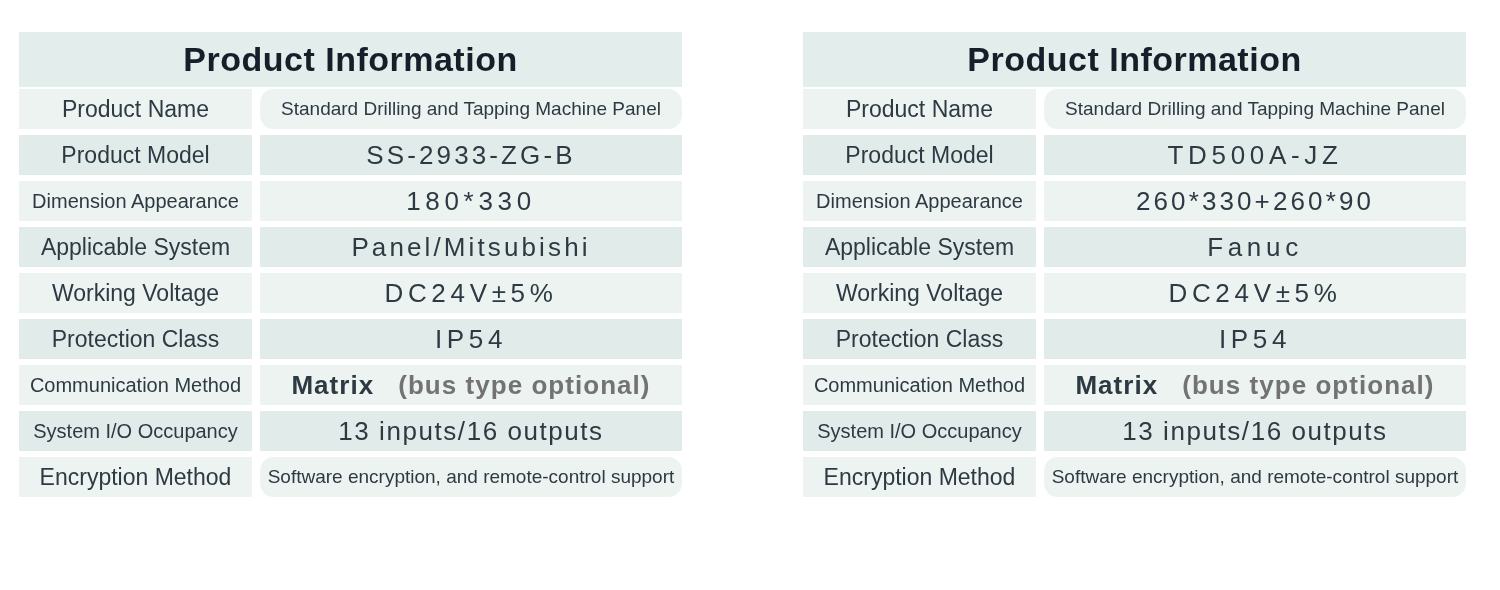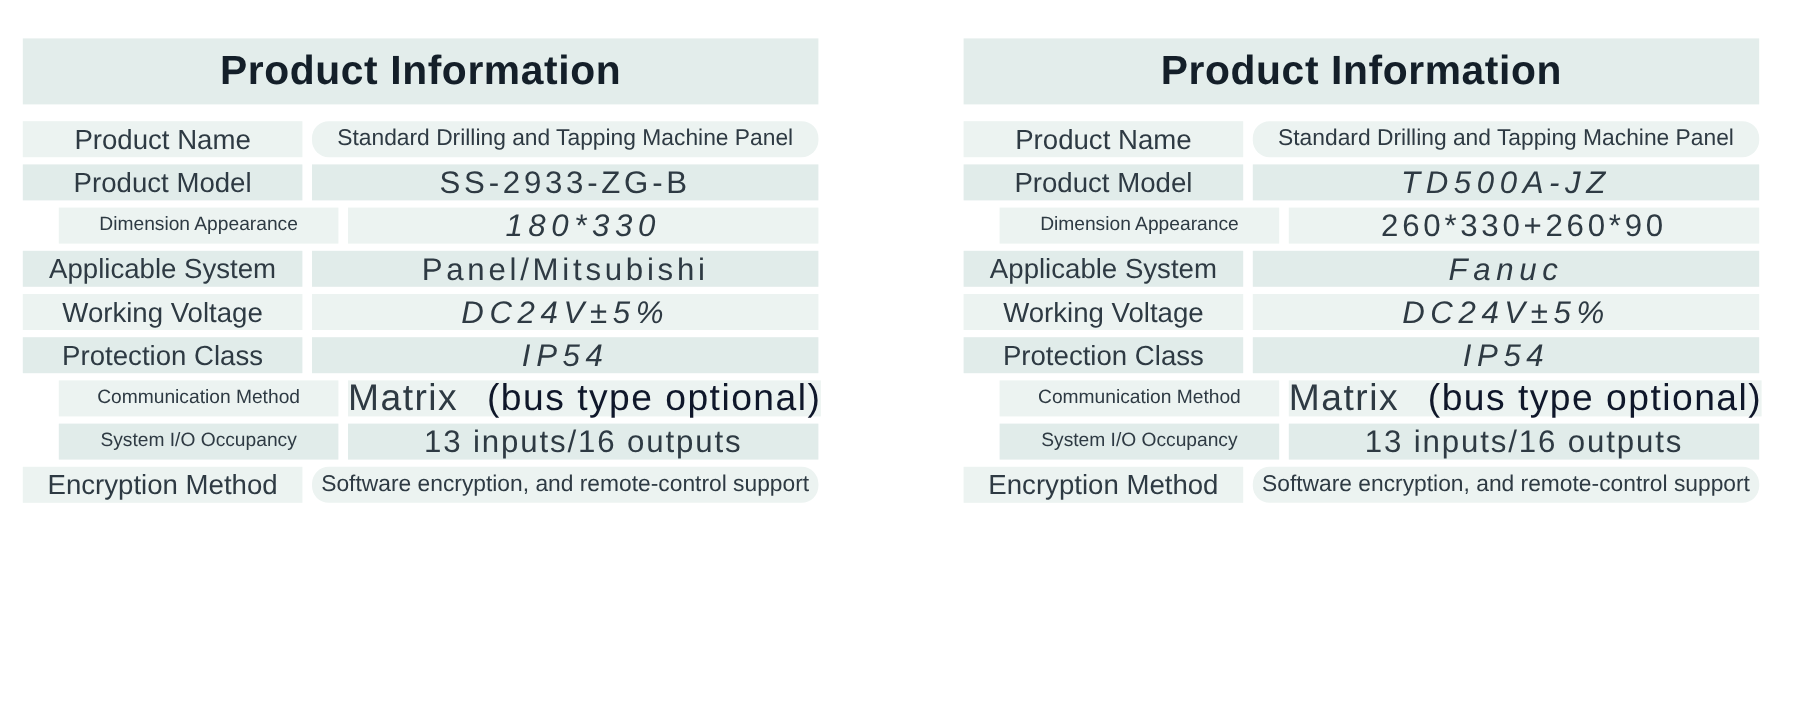--- a/index.html
+++ b/index.html
@@ -22,58 +22,59 @@
   }
   .spec-table.t0 { left: 19px; }
   .spec-table.t1 { left: 803px; }
 
   .table-header {
     height: 55px;
     background: #e3edeb;
     display: flex;
     align-items: center;
     justify-content: center;
-    margin-bottom: 14px;
+    margin-bottom: 2px;
     font-size: 34px;
     font-weight: bold;
     color: #141f29;
     letter-spacing: 0.5px;
   }
   .row {
     display: flex;
-    height: 30px;
+    height: 40px;
     margin-bottom: 6px;
     gap: 8px;
+    justify-content: center;
   }
   .rows .row:nth-child(odd) .cell { background: #ecf3f1; }
   .rows .row:nth-child(even) .cell { background: #e1ecea; }
   .cell {
     display: flex;
     align-items: center;
     justify-content: center;
     white-space: nowrap;
   }
   .label-cell {
     width: 233px;
     flex: 0 0 233px;
     font-size: 23px;
     color: #2e3a43;
   }
-  .label-cell.sm { font-size: 16px; margin-left: 30px; }
+  .label-cell.sm { font-size: 20px; }
   .value-cell {
     flex: 1 1 auto;
     color: #2e3a43;
   }
   .value-cell.lg { font-size: 26px; }
   .value-cell.sm { font-size: 19px; border-radius: 14px; }
-  .track-wide  { letter-spacing: 0.18em; font-style: italic; }
+  .track-wide  { letter-spacing: 0.18em; }
   .track-mid   { letter-spacing: 0.12em; }
   .track-tight { letter-spacing: 0.06em; }
-  .value-cell.mixed { font-size: 31px; letter-spacing: 0.04em; }
-  .red-part { color: #0f172a; margin-left: 24px; }
+  .value-cell.mixed { font-size: 26px; letter-spacing: 0.04em; font-weight: bold; }
+  .red-part { color: #737373; margin-left: 24px; }
 </style>
 </head>
 <body>
 
 <div class="page">
   <div class="spec-table t0">
     <div class="table-header">Product Information</div>
     <div class="rows">
         <div class="row">
           <div class="cell label-cell">Product Name</div>

